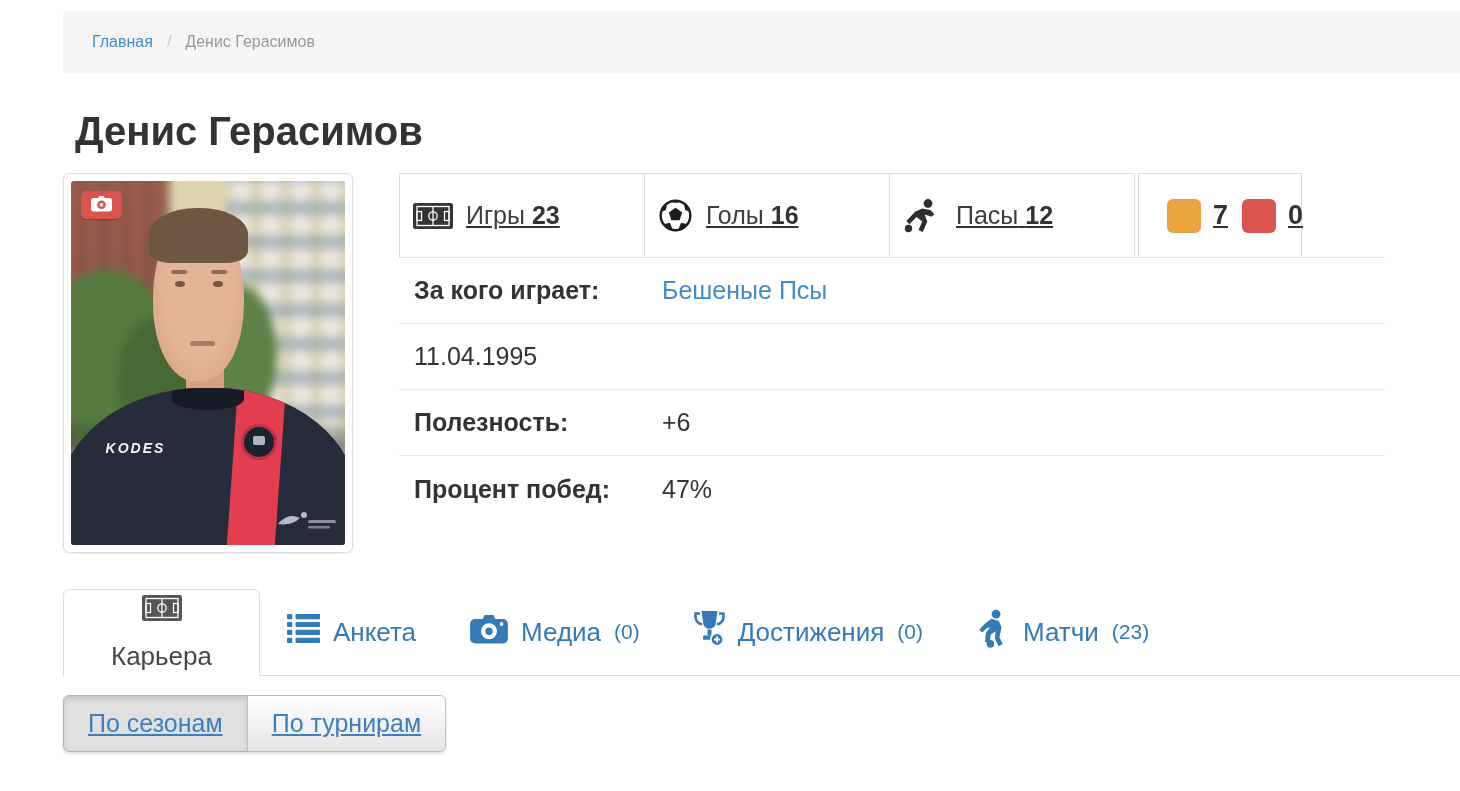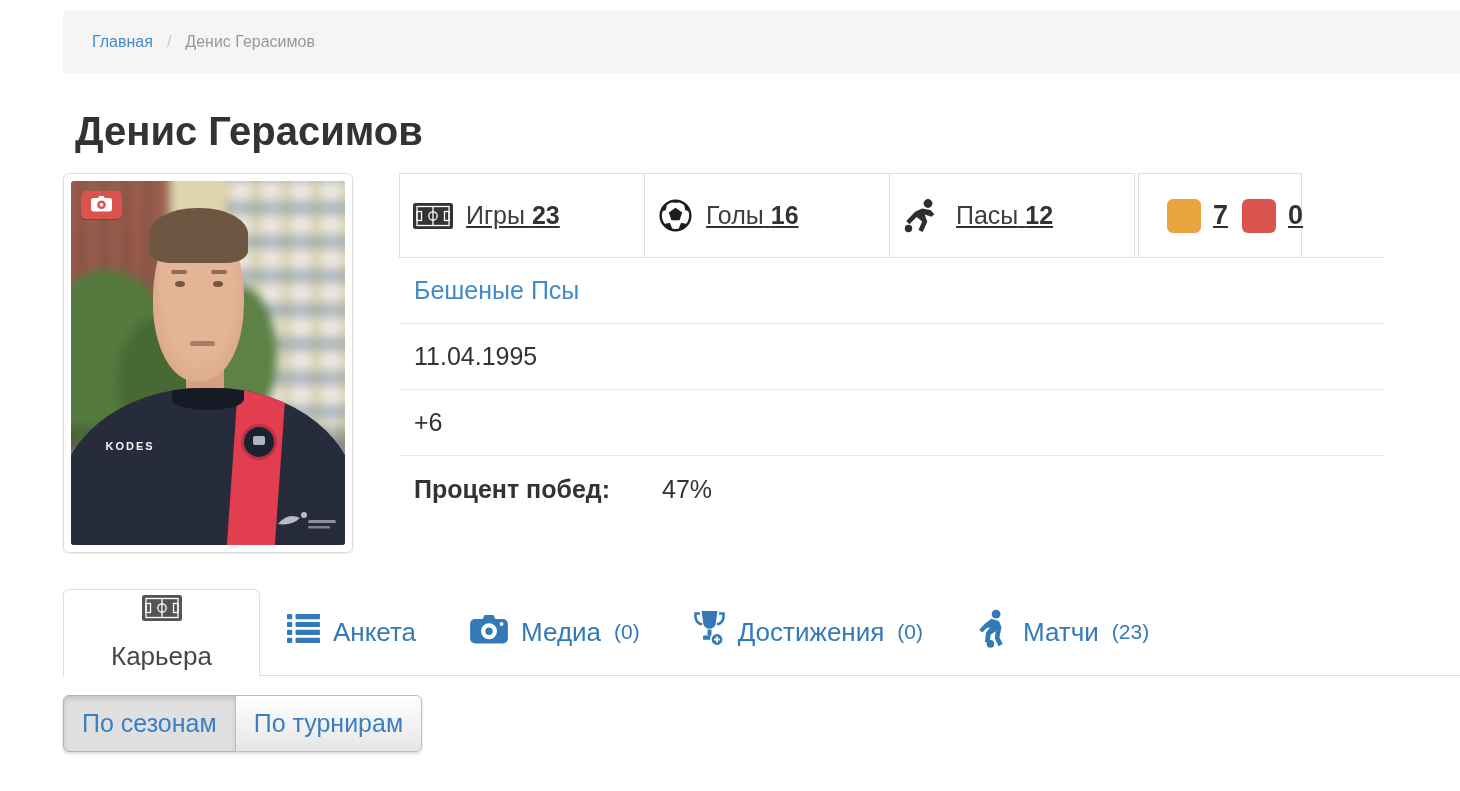--- a/index.html
+++ b/index.html
@@ -60,21 +60,21 @@
   .brow-r { left: 51%;  top: 24.5%; width: 6%; height: 1.1%; background: #6a4f3d; border-radius: 2px; opacity: .7; }
   .eye-l { left: 38%; top: 27.5%; width: 3.6%; height: 1.6%; background: #54402f; border-radius: 50%; opacity: .8; }
   .eye-r { left: 52%; top: 27.5%; width: 3.6%; height: 1.6%; background: #54402f; border-radius: 50%; opacity: .8; }
   .mouth { left: 43.5%; top: 44%; width: 9%; height: 1.2%; background: #a06b56; border-radius: 3px; opacity: .8; }
   .neck { left: 42%; top: 51%; width: 14%; height: 11%; background: #d5a082; }
   .torso { left: -5%; top: 57%; width: 110%; height: 46%; background: #262c3b;
            border-radius: 48% 48% 0 0 / 70% 70% 0 0; overflow: hidden; }
   .torso > * { position: absolute; }
   .stripe { left: 58%; top: 0; width: 16%; height: 100%; background: #e23e50; transform: skewX(-4deg); }
   .collar { left: 38%; top: 0; width: 24%; height: 13%; background: #151a25; border-radius: 0 0 50% 50%; }
-  .brand  { left: 16%; top: 31%; color: #fff; font-size: 11px; font-weight: bold; letter-spacing: 2px; opacity: .95; }
+  .brand  { left: 16%; top: 31%; color: #fff; font-size: 14px; font-weight: bold; letter-spacing: 2px; opacity: .95; font-style: italic; }
   .club-badge { left: 61%; top: 21%; width: 36px; height: 36px; background: #1c2330;
                 border: 3px solid #b93344; border-radius: 50%; }
   .club-badge::after { content: ""; position: absolute; left: 9px; top: 9px; width: 12px; height: 9px;
                        background: #c8cfdb; border-radius: 2px; opacity: .85; }
   .watermark { right: 2%; bottom: 2%; opacity: .8; }
 
   .photo-badge { position: absolute; left: 10px; top: 10px; width: 41px; height: 28px; background: #d9534f;
                  border-radius: 5px; display: flex; align-items: center; justify-content: center;
                  z-index: 5; box-shadow: 0 1px 1px rgba(0,0,0,.25); cursor: pointer; }
 
@@ -106,22 +106,22 @@
               display: flex; align-items: stretch; }
   .tab { display: flex; align-items: center; gap: 13px; font-size: 26px; text-decoration: none; cursor: pointer; }
   .tab-active { width: 197px; justify-content: center; background: #fff; color: #474747;
                 border: 1px solid #ddd; border-bottom: none; border-radius: 6px 6px 0 0; margin-bottom: -1px; flex-direction: column; }
   .tab-link { color: #337ab7; padding: 0 27px; }
   .tab-count { font-size: 21px; }
 
   
   .btn-group { display: inline-flex; margin: 19px 0 0 63px; border-radius: 6px;
                box-shadow: 0 2px 3px rgba(0,0,0,.14); }
-  .btn { height: 57px; line-height: 55px; padding: 0 18px; font-size: 25px; color: #3c7fc0;
-         border: 1px solid #bdbdbd; background: linear-gradient(#fff, #e6e6e6); cursor: pointer; white-space: nowrap; }
+  .btn { height: 57px; line-height: 55px; padding: 0 24px; font-size: 25px; color: #3c7fc0;
+         border: 1px solid #bdbdbd; background: linear-gradient(#fff, #e6e6e6); cursor: pointer; white-space: nowrap; text-decoration: underline; }
   .btn-left { border-radius: 6px 0 0 6px; background: #e0e0e0;
               box-shadow: inset 0 3px 5px rgba(0,0,0,.13); border-color: #b3b3b3; }
   .btn-right { border-radius: 0 6px 6px 0; margin-left: -1px; }
 </style>
 </head>
 <body>
 
 
 
 
@@ -245,26 +245,28 @@
       <div class="stat-cell stat-cell-cards">
         <span class="card-square yellow"></span>
         <span class="card-num">7</span>
         <span class="card-square red"></span>
         <span class="card-num">0</span>
       </div>
     </div>
 
     <div class="info-table">
       <div class="info-row">
+        <span class="info-label">За кого играет:</span>
         <a class="info-value">Бешеные Псы</a>
       </div>
       <div class="info-row">
         <span class="info-value">11.04.1995</span>
       </div>
       <div class="info-row">
+        <span class="info-label">Полезность:</span>
         <span class="info-value">+6</span>
       </div>
       <div class="info-row">
         <span class="info-label">Процент побед:</span>
         <span class="info-value">47%</span>
       </div>
     </div>
   </div>
 </div>
 

